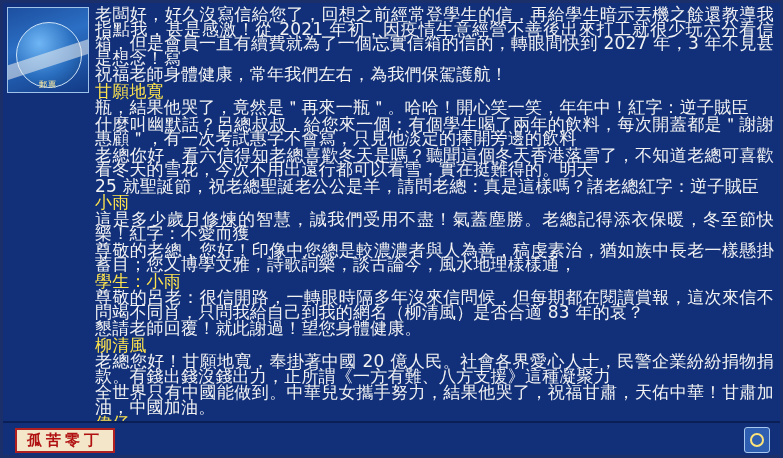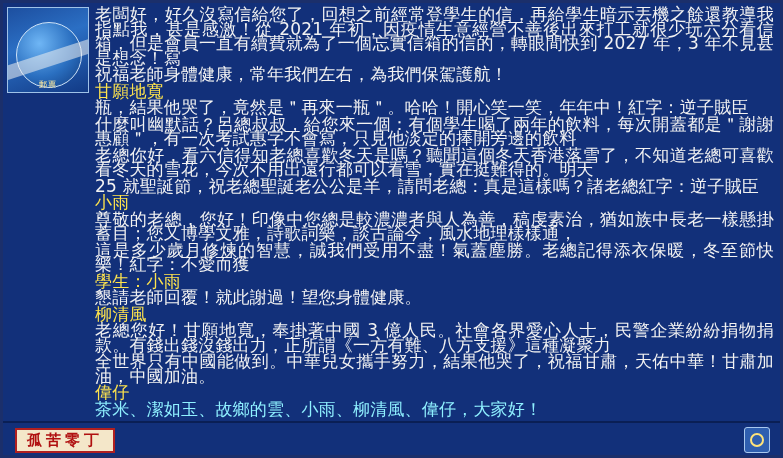--- a/index.html
+++ b/index.html
@@ -111,27 +111,30 @@
     </div>
 
     <p>老闆好，好久沒寫信給您了，回想之前經常登學生的信，再給學生暗示丟機之餘還教導我指點我，甚是感激！從 2021 年初，因疫情生意經營不善後出來打工就很少玩六分看信箱，但是會員一直有續費就為了一個忘實信箱的信的，轉眼間快到 2027 年，3 年不見甚是想念！寫</p>
     <p>祝福老師身體健康，常年我們左右，為我們保駕護航！</p>
     <p class="sig hl-yellow">甘願地寬</p>
     <p>瓶，結果他哭了，竟然是＂再來一瓶＂。哈哈！開心笑一笑，年年中！紅字：逆子賊臣</p>
     <p>什麼叫幽默話？呂總叔叔，給您來一個：有個學生喝了兩年的飲料，每次開蓋都是＂謝謝惠顧＂，有一次考試惠字不會寫，只見他淡定的捧開旁邊的飲料</p>
     <p>老總你好，看六信得知老總喜歡冬天是嗎？聽聞這個冬天香港落雪了，不知道老總可喜歡看冬天的雪花，今次不用出遠行都可以看雪，實在挺難得的。明天</p>
     <p>25 就聖誕節，祝老總聖誕老公公是羊，請問老總：真是這樣嗎？諸老總紅字：逆子賊臣</p>
     <p class="sig hl-yellow">小雨</p>
+    <p>這是多少歲月修煉的智慧，誠我們受用不盡！氣蓋塵勝。老總記得添衣保暖，冬至節快樂！紅字：不愛而獲</p>
     <p>尊敬的老總，您好！印像中您總是較濃濃者與人為善，稿虔素治，猶如族中長老一樣懸掛蓄目；您又博學文雅，詩歌詞樂，談古論今，風水地理樣樣通，</p>
-    <p>這是多少歲月修煉的智慧，誠我們受用不盡！氣蓋塵勝。老總記得添衣保暖，冬至節快樂！紅字：不愛而獲</p>
     <p class="sig hl-yellow">學生：小雨</p>
 
+    <p>
+      <span>尊敬的呂老：很信開路，一轉眼時隔多年沒來信問候，但每期都在閱讀賞報，這次來信不問竭不同肖，只問我給自己到我的網名（柳清風）是否合適 83 年的哀？</span>
+    </p>
     <p>懇請老師回覆！就此謝過！望您身體健康。</p>
     <p class="sig hl-yellow">柳清風</p>
-    <p>老總您好！甘願地寬，奉掛著中國 3 億人民。社會各界愛心人士，民警企業紛紛捐物捐款。有錢出錢沒錢出力，正所謂《一方有難、八方支援》這種凝聚力</p>
+    <p>老總您好！甘願地寬，奉掛著中國 20 億人民。社會各界愛心人士，民警企業紛紛捐物捐款。有錢出錢沒錢出力，正所謂《一方有難、八方支援》這種凝聚力</p>
     <p>全世界只有中國能做到。中華兒女攜手努力，結果他哭了，祝福甘肅，天佑中華！甘肅加油，中國加油。</p>
     <p class="sig hl-yellow">偉仔</p>
     <p class="hl-cyan">茶米、潔如玉、故鄉的雲、小雨、柳清風、偉仔，大家好！</p>
   </div>
 
   <div class="footer">
     <div class="plate">孤苦零丁</div>
     <div class="badge"></div>
   </div>
 

